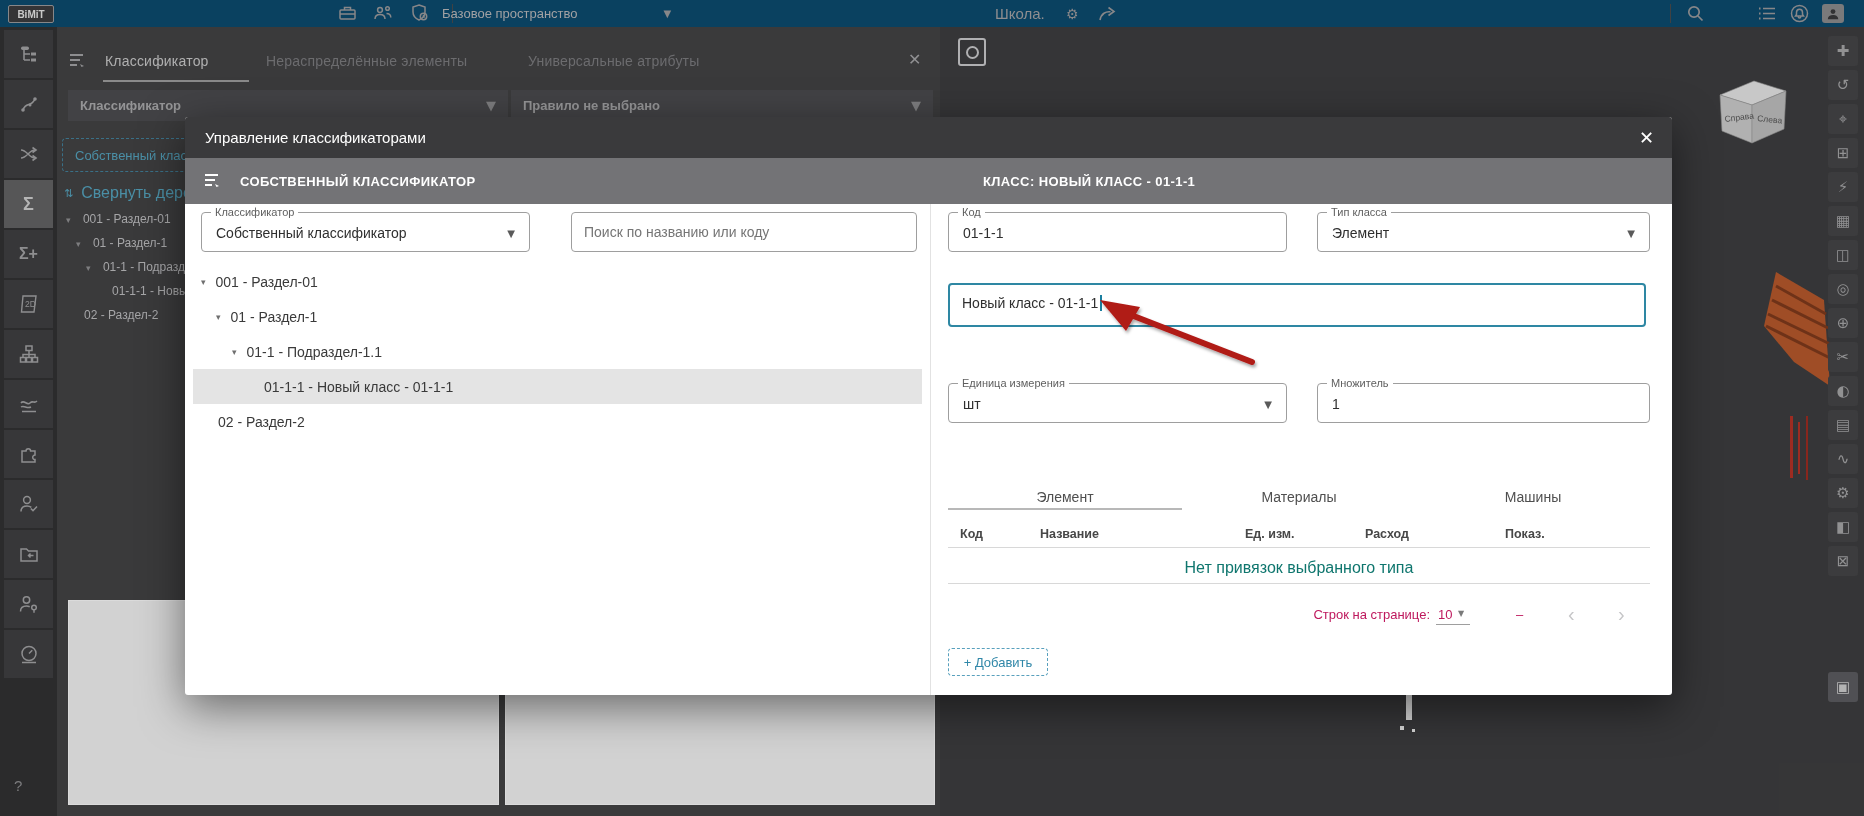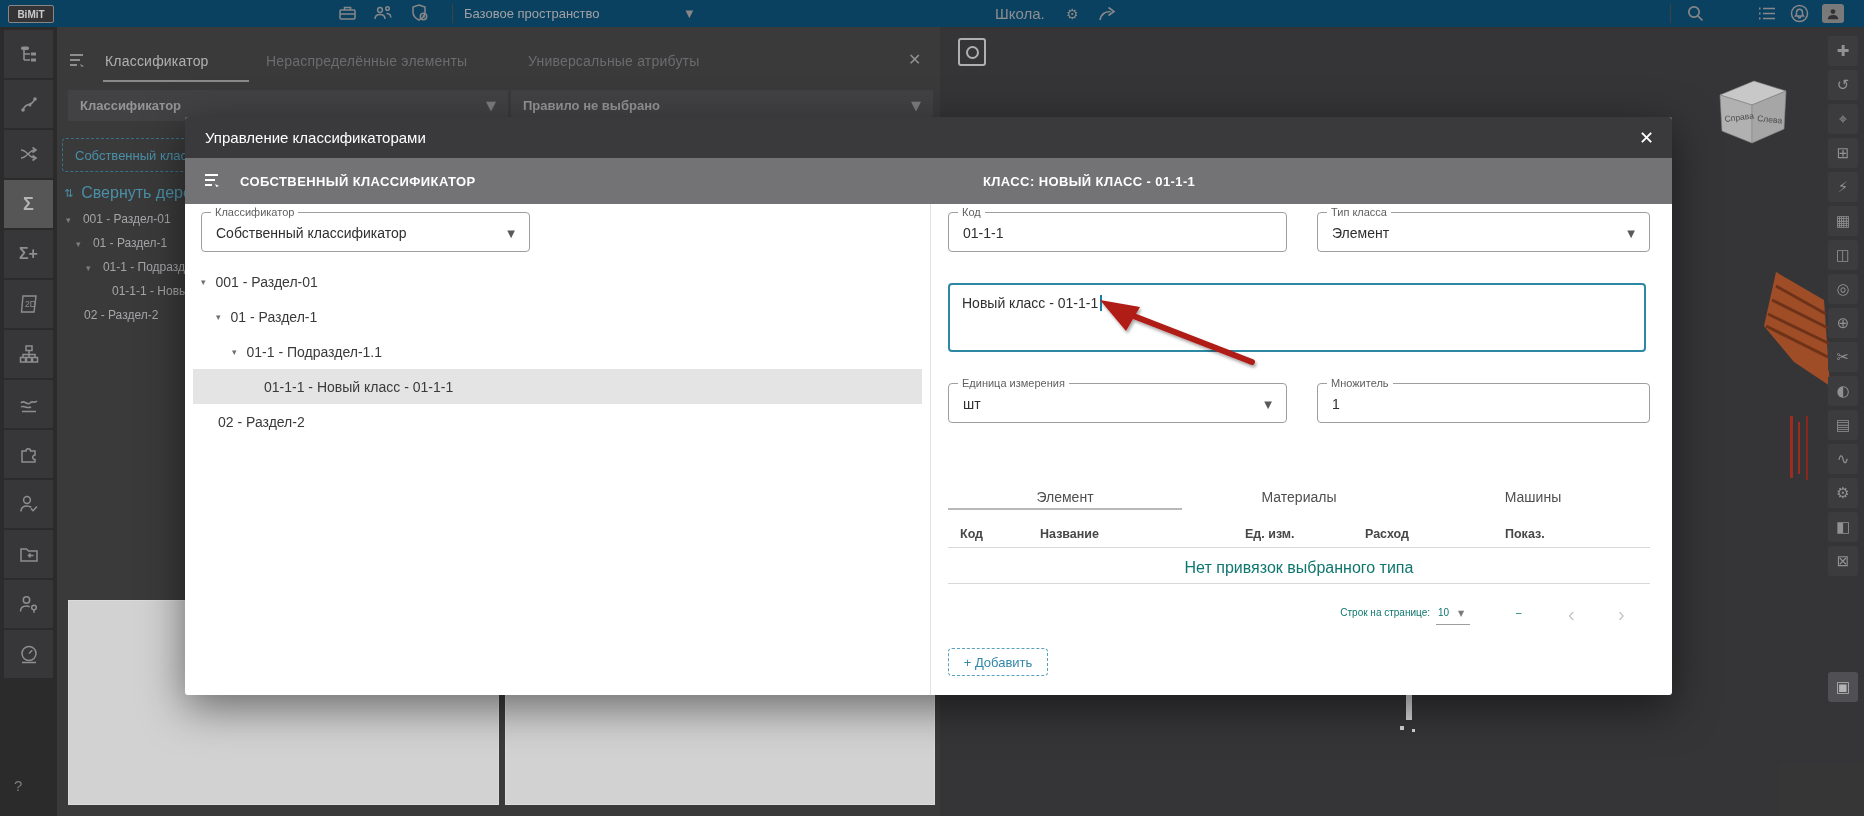--- a/index.html
+++ b/index.html
@@ -36,21 +36,21 @@
   #m-title{left:0;top:0;width:100%;height:41px;background:#3a3a3c;display:flex;align-items:center;border-radius:3px 3px 0 0;}
   #m-sub{left:0;top:41px;width:100%;height:46px;background:#737376;}
   .subhead{font-size:13px;color:#fff;font-weight:bold;letter-spacing:.4px;}
   .ol-field{border:1px solid #9e9e9e;border-radius:4px;background:#fff;box-sizing:border-box;}
   .ol-label{position:absolute;top:-7px;left:9px;background:#fff;padding:0 4px;font-size:11px;color:#5f5f5f;line-height:13px;}
   .ol-value{font-size:14px;color:#2f2f2f;}
   .sel-caret{font-family:"DejaVu Sans",sans-serif;font-size:10px;color:#5a5a5a;}
   .mtree{font-size:14px;color:#3a3a3a;white-space:nowrap;}
   .mtab{font-size:14px;color:#4f4f4f;text-align:center;}
   .thead{font-size:12.5px;font-weight:bold;color:#474747;}
-  .pgtxt{font-size:10px;color:#0f766e;}
+  .pgtxt{font-size:13px;color:#be185d;}
   .pgnav{font-size:20px;color:#c6c6c8;line-height:14px;}
   input{outline:none;}
 </style>
 </head>
 <body>
 
 <div id="stage">
 
   <div id="topbar" class="abs">
     <div class="abs" style="left:8px;top:5px;width:44px;height:16px;background:#3c3c3e;border:1px solid #9a9a9c;border-radius:2px;display:flex;align-items:center;justify-content:center;font-size:10px;font-weight:bold;color:#e6e6e6;">BiMiT</div>
@@ -71,21 +71,21 @@
     </div>
     <div class="abs tb-ic" style="left:410px;top:3px;">
       <svg width="20" height="20" viewBox="0 0 20 20" fill="none" stroke="#9a9a9c" stroke-width="1.5">
         <path d="M9 2l6 2v5c0 4-2.5 6.5-6 8-3.5-1.5-6-4-6-8V4l6-2z"></path>
         <circle cx="13.5" cy="13.5" r="3.2"></circle>
           <path d="M13.5 12v1.7l1.2.7"></path>
         </svg>
     </div>
     <div class="abs" style="left:452px;top:4px;width:1px;height:19px;background:#4a4a4c;"></div>
 
-    <div class="abs" style="left:464px;top:0;height:27px;display:flex;align-items:center;gap:86px;">
+    <div class="abs" style="left:442px;top:0;height:27px;display:flex;align-items:center;gap:86px;">
       <span style="font-size:13px;color:#b8b8ba;">Базовое пространство</span>
       <span class="sel-caret" style="color:#9a9a9c;">▼</span>
     </div>
 
     <div class="abs" style="left:995px;top:0;height:27px;display:flex;align-items:center;font-size:15px;color:#a2a2a4;">Школа.</div>
     <div class="abs tb-ic glyph" style="left:1066px;top:0;height:27px;font-size:14px;">⚙</div>
     <div class="abs tb-ic" style="left:1098px;top:5px;">
       <svg width="20" height="17" viewBox="0 0 20 17" fill="none" stroke="#9a9a9c" stroke-width="1.6">
         <path d="M2 15C3.2 8.5 8 6.2 12.5 6.8"></path>
           <path d="M10.5 2.5L16 6.5l-5.5 4" fill="none"></path>
@@ -331,20 +331,21 @@
       <span class="abs subhead" style="left:798px;top:16px;">КЛАСС: НОВЫЙ КЛАСС - 01-1-1</span>
     </div>
 
     <div class="abs" style="left:745px;top:87px;width:1px;height:491px;background:#e2e2e2;"></div>
 
     <div class="abs ol-field" style="left:16px;top:95px;width:329px;height:40px;">
       <span class="ol-label">Классификатор</span>
       <span class="ol-value abs" style="left:14px;top:12px;">Собственный классификатор</span>
       <span class="sel-caret abs" style="right:14px;top:15px;">▼</span>
     </div>
+    <input class="abs" style="left: 386px; top: 95px; width: 320px; height: 38px; border: 1px solid rgb(158, 158, 158); border-radius: 4px; padding: 0px 12px; font-size: 14px; color: rgb(51, 51, 51); font-family: &quot;Liberation Sans&quot;, sans-serif; background: rgb(255, 255, 255);" placeholder="Поиск по названию или коду">
 
     <div class="abs mtree" style="left:16px;top:147px;height:35px;display:flex;align-items:center;">
       <span class="tarrow" style="color:#6f6f6f;">▾</span>
       <span style="margin-left:10px;">001 - Раздел-01</span>
     </div>
     <div class="abs mtree" style="left:31px;top:182px;height:35px;display:flex;align-items:center;">
       <span class="tarrow" style="color:#6f6f6f;">▾</span>
       <span style="margin-left:10px;">01 - Раздел-1</span>
     </div>
     <div class="abs mtree" style="left:47px;top:217px;height:35px;display:flex;align-items:center;">
@@ -361,21 +362,21 @@
     <div class="abs ol-field" style="left:763px;top:95px;width:339px;height:40px;">
       <span class="ol-label">Код</span>
       <span class="ol-value abs" style="left:14px;top:12px;">01-1-1</span>
     </div>
     <div class="abs ol-field" style="left:1132px;top:95px;width:333px;height:40px;">
       <span class="ol-label">Тип класса</span>
       <span class="ol-value abs" style="left:14px;top:12px;">Элемент</span>
       <span class="sel-caret abs" style="right:14px;top:15px;">▼</span>
     </div>
 
-    <div class="abs" style="left:763px;top:166px;width:698px;height:69px;border:2px solid #2e87a3;border-radius:4px;background:#fff;display:flex;align-items:flex-start;padding:10px 12px;box-sizing:border-box;">
+    <div class="abs" style="left:763px;top:166px;width:698px;height:44px;border:2px solid #2e87a3;border-radius:4px;background:#fff;display:flex;align-items:flex-start;padding:10px 12px;box-sizing:border-box;">
       <span class="ol-value">Новый класс - 01-1-1</span>
       <span style="display:inline-block;width:1.5px;height:16px;background:#1a7fa0;margin-left:2px;"></span>
     </div>
 
     <div class="abs ol-field" style="left:763px;top:266px;width:339px;height:40px;">
       <span class="ol-label">Единица измерения</span>
       <span class="ol-value abs" style="left:14px;top:12px;">шт</span>
       <span class="sel-caret abs" style="right:14px;top:15px;">▼</span>
     </div>
     <div class="abs ol-field" style="left:1132px;top:266px;width:333px;height:40px;">

